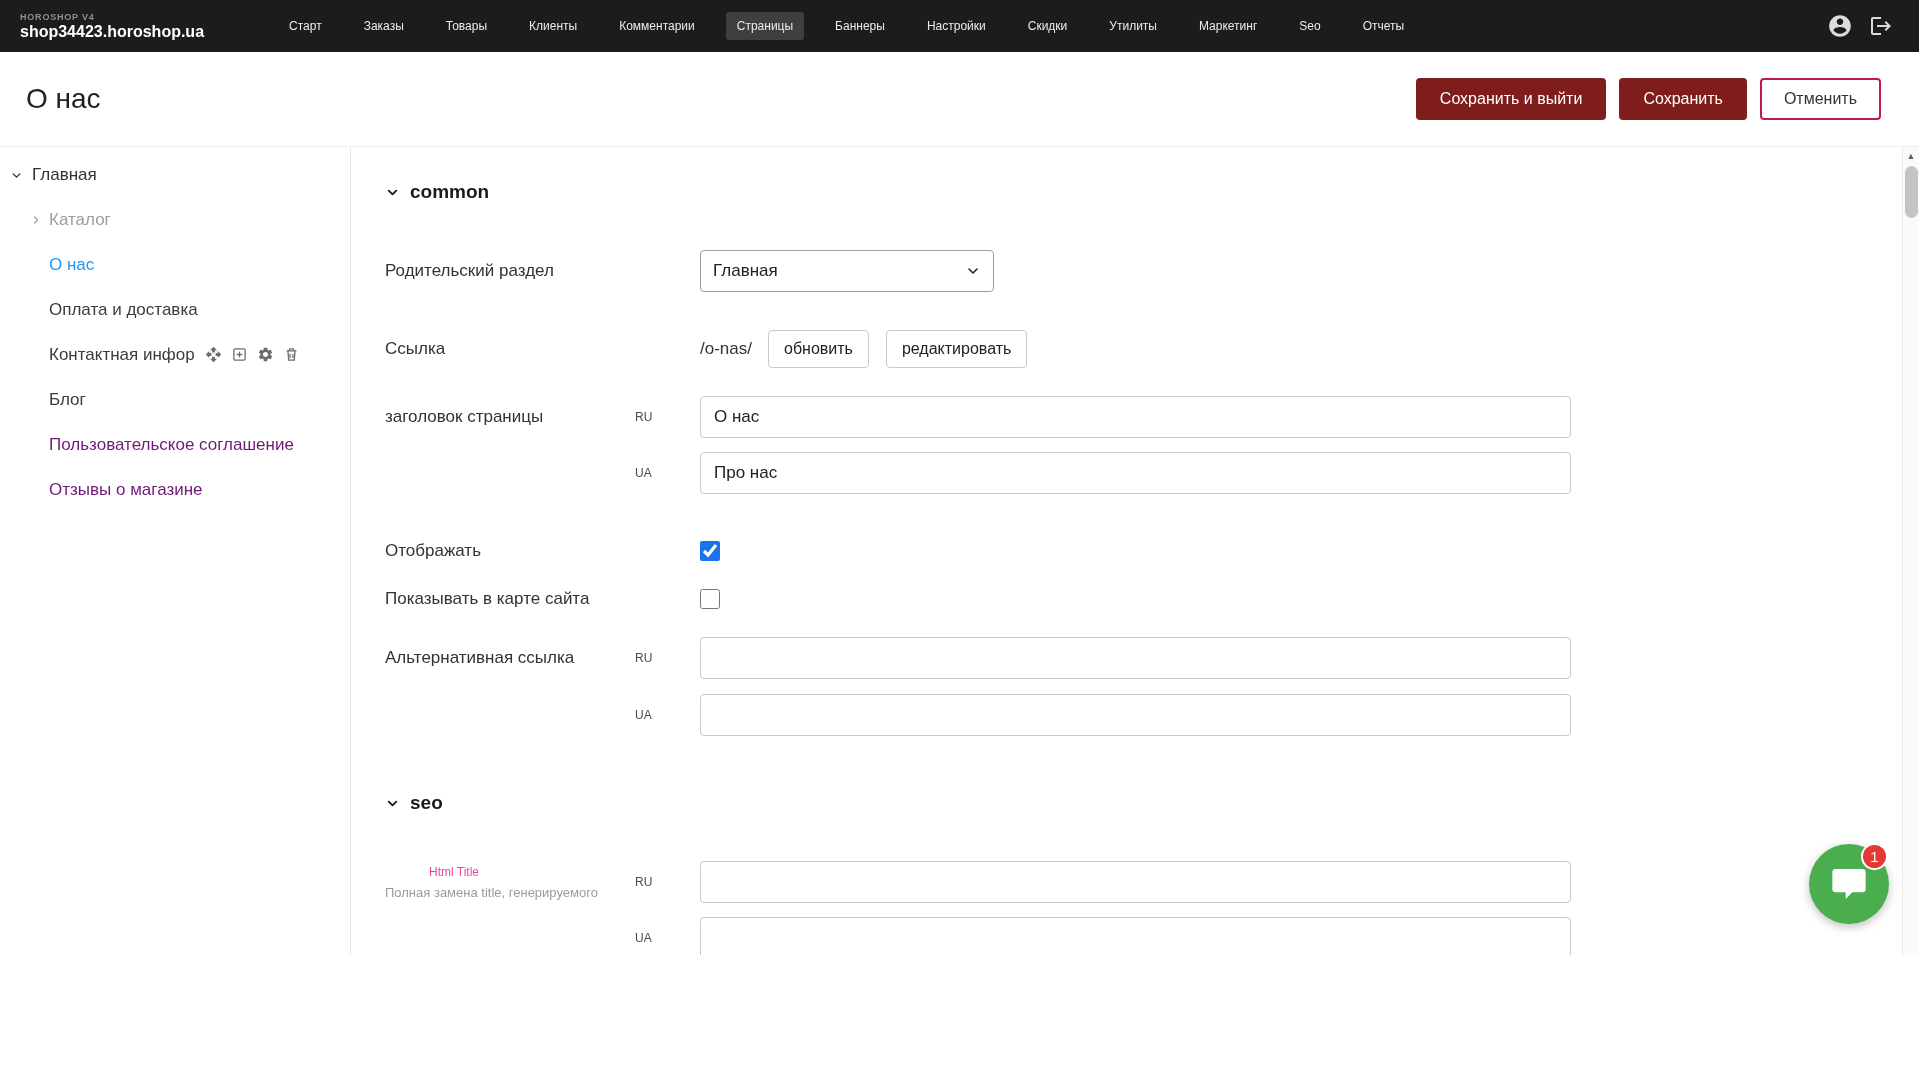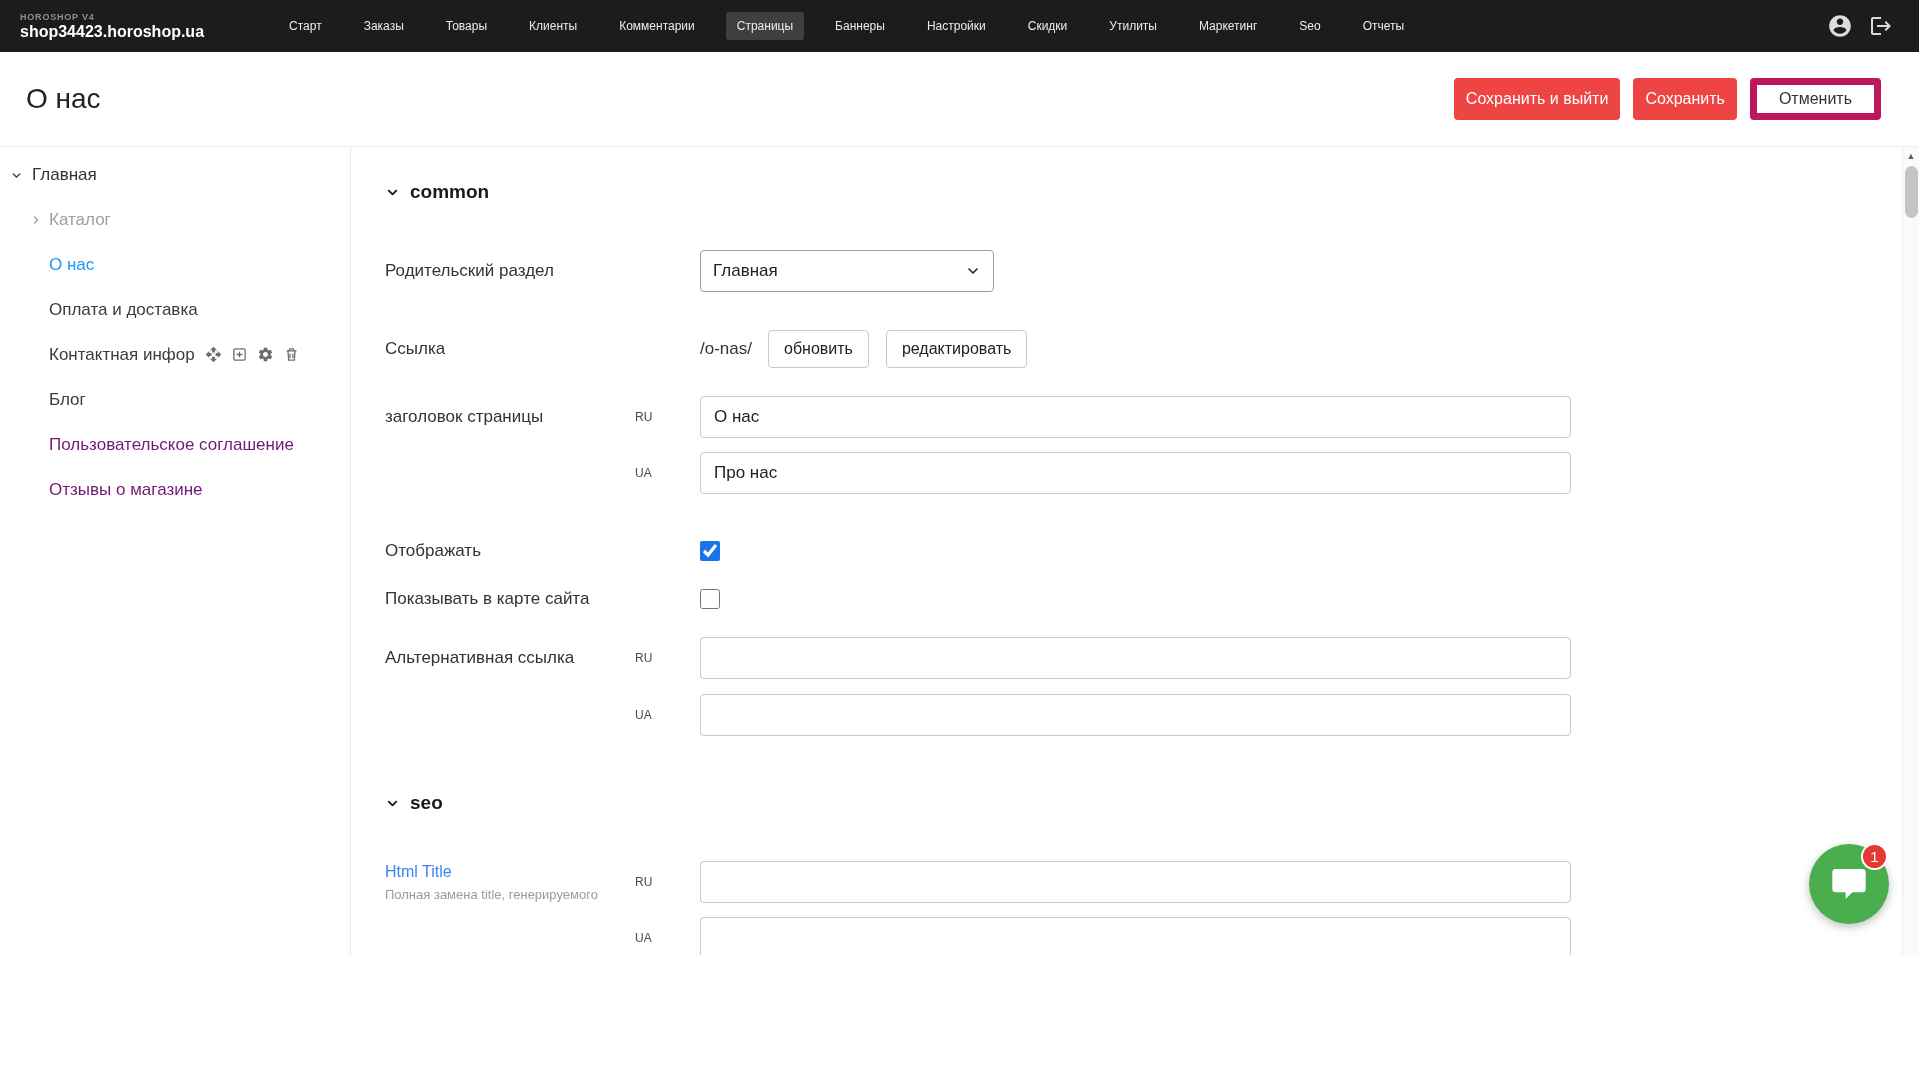--- a/index.html
+++ b/index.html
@@ -16,22 +16,22 @@
   .nav-item { padding:7px 11px; border-radius:3px; cursor:pointer; color:#ececec; white-space:nowrap; }
   .nav-item.active { background:#3f3f3f; }
   .top-icons { margin-left:auto; display:flex; align-items:center; gap:16px; }
   .top-icon { cursor:pointer; display:flex; align-items:center; }
 
   
   .page-header { height:95px; display:flex; align-items:center; padding:0 38px 0 26px; background:#fff; border-bottom:1px solid #ededed; }
   .page-title { font-size:28px; color:#222; font-weight:400; }
   .header-actions { margin-left:auto; display:flex; gap:13px; }
   .btn { height:42px; border-radius:4px; font-size:16px; font-family:inherit; cursor:pointer; white-space:nowrap; }
-  .btn-primary { background:#ef4444; color:#fff; border:none; padding:0 12px; }
-  .btn-outline { background:#fff; color:#333; border:7px solid #be185d; padding:4px 22px; }
+  .btn-primary { background:#7f1d1d; color:#fff; border:none; padding:0 24px; }
+  .btn-outline { background:#fff; color:#333; border:2px solid #be185d; padding:4px 22px; }
 
   
   .content { display:flex; height:932px; position:relative; }
 
   
   .sidebar { width:351px; flex-shrink:0; border-right:1px solid #e8e8e8; padding-top:6px; font-size:17px; }
   .tree-root { display:flex; align-items:center; height:44px; padding-left:10px; gap:9px; color:#333; cursor:pointer; }
   .tree-item { height:45px; display:flex; align-items:center; padding-left:49px; color:#3c3c3c; position:relative; cursor:pointer; white-space:nowrap; }
   .tree-item .expander { position:absolute; left:30px; display:flex; color:#9e9e9e; }
   .tree-item.catalog { color:#9e9e9e; }
@@ -266,21 +266,21 @@
         <span style="display:flex;">
           <svg width="15" height="15" viewBox="0 0 24 24" fill="none" stroke="#1b1b1b" stroke-width="3" stroke-linecap="round" stroke-linejoin="round">
               <path d="M6 9l6 6 6-6"></path>
             </svg>
         </span>
         <span>seo</span>
       </div>
 
       <div class="form-row mb-html">
         <div class="flabel-group">
-          <div style="font-size:16px;color:#3b82f6;">Html Title</div>
+          <div style="font-size:12px;color:#ec4899;margin-left:44px;">Html Title</div>
           <div class="fhint">Полная замена title, генерируемого</div>
         </div>
         <div class="flang">RU</div>
         <input class="text-input" type="text" value="" style="">
       </div>
 
       <div class="form-row">
         <div class="flabel"></div>
         <div class="flang">UA</div>
         <input class="text-input" type="text" value="" style="">

